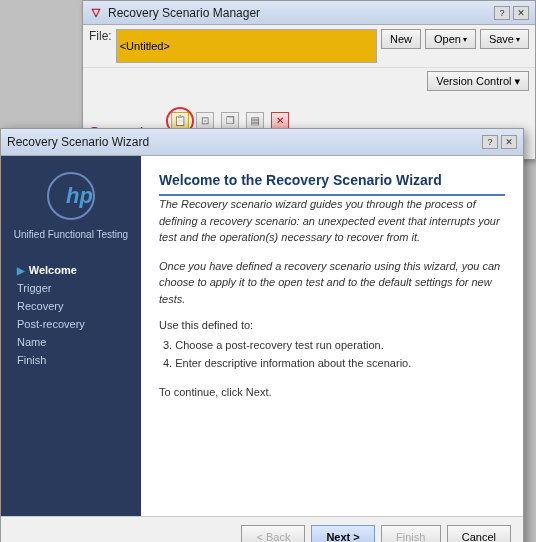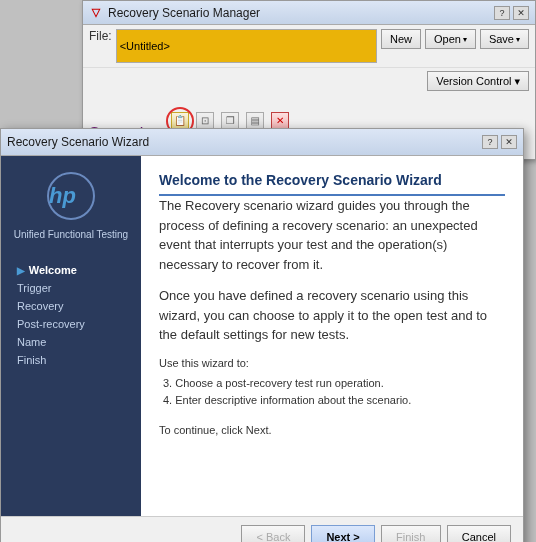--- a/index.html
+++ b/index.html
@@ -195,21 +195,21 @@
       flex-shrink: 0;
     }
     .hp-logo {
       width: 48px;
       height: 48px;
       border-radius: 50%;
       background: #2a3a5c;
       border: 2px solid #6a8abf;
       display: flex;
       align-items: center;
-      justify-content: flex-start;
+      justify-content: flex-end;
       margin-bottom: 8px;
     }
     .hp-text {
       font-size: 22px;
       font-weight: bold;
       color: #4a9ad4;
       font-style: italic;
       line-height: 1;
     }
     .sidebar-subtitle {
@@ -248,24 +248,25 @@
       background: white;
     }
     .wizard-heading {
       font-size: 14px;
       font-weight: bold;
       color: #1a3a6c;
       border-bottom: 2px solid #4a7abf;
       padding-bottom: 6px;
     }
     .wizard-desc {
-      font-size: 13px;
+      font-size: 11px;
       color: #333;
       line-height: 1.5;
       margin-bottom: 12px;
+      font-style: italic;
     }
     .wizard-use-title {
       font-size: 11px;
       color: #333;
       margin-bottom: 6px;
     }
     .wizard-list {
       list-style: none;
       padding: 0;
       margin-bottom: 14px;
@@ -430,21 +431,21 @@
         <div class="sidebar-nav-item">
           <span>Finish</span>
         </div>
       </nav>
     </div>
 
     <div class="wizard-content">
       <div class="wizard-heading">Welcome to the Recovery Scenario Wizard</div>
       <p class="wizard-desc">The Recovery scenario wizard guides you through the process of defining a recovery scenario: an unexpected event that interrupts your test and the operation(s) necessary to recover from it.</p>
       <p class="wizard-desc">Once you have defined a recovery scenario using this wizard, you can choose to apply it to the open test and to the default settings for new tests.</p>
-      <p class="wizard-use-title">Use this wizard to:</p>
+      <p class="wizard-use-title">Use this defined to:</p>
       <ul class="wizard-list">
         <li>3. Choose a post-recovery test run operation.</li>
         <li>4. Enter descriptive information about the scenario.</li>
       </ul>
       <p class="wizard-footer-text">To continue, click Next.</p>
     </div>
   </div>
 
   <div class="wizard-buttons">
     <button class="wiz-btn" disabled="">&lt; Back</button>

